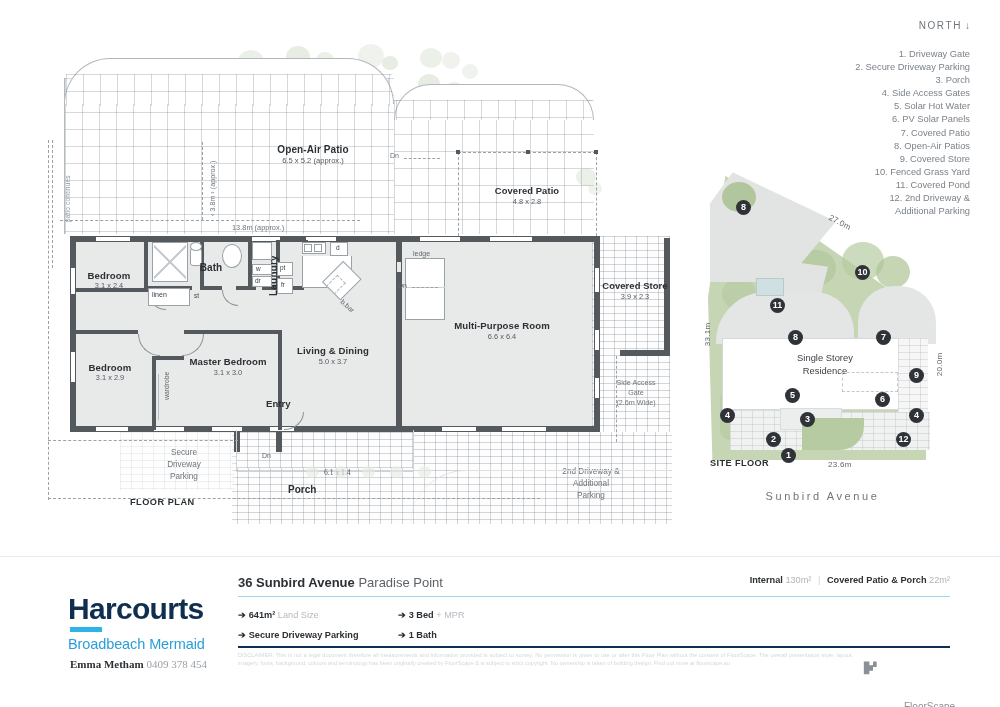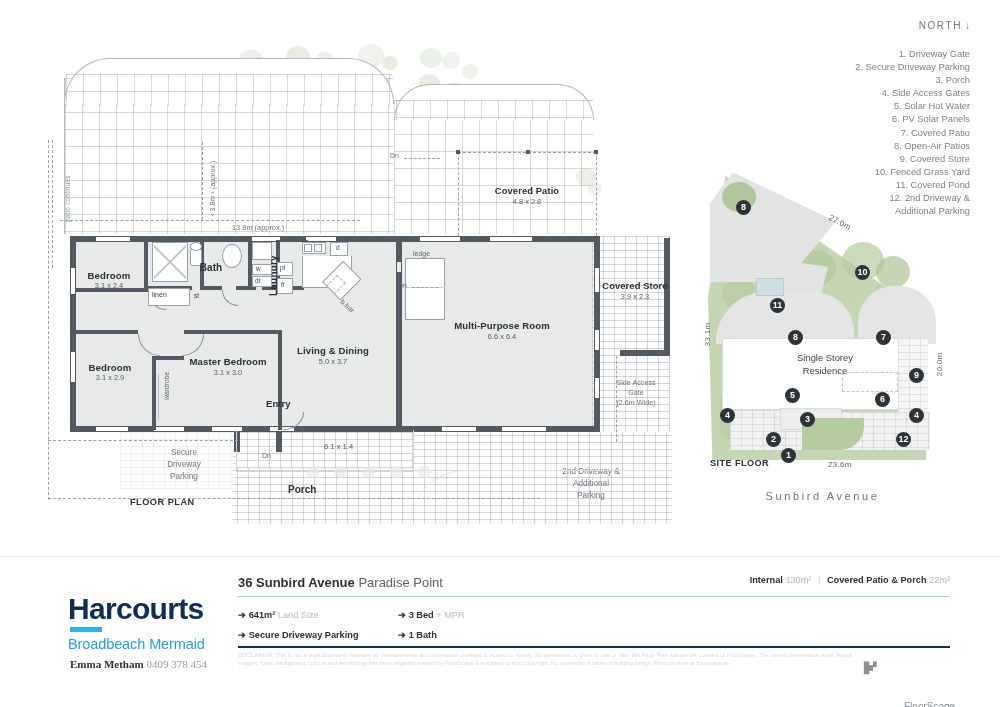--- a/index.html
+++ b/index.html
@@ -179,20 +179,24 @@
     <div class="dash-h" style="left:458px; top:152px; width:138px;"></div>
     <div class="dash-v" style="left:458px; top:152px; height:84px;"></div>
     <div class="dash-v" style="left:596px; top:152px; height:84px;"></div>
     <div class="abs" style="left:456px; top:150px; width:4px; height:4px; background:#54595e;"></div>
     <div class="abs" style="left:526px; top:150px; width:4px; height:4px; background:#54595e;"></div>
     <div class="abs" style="left:594px; top:150px; width:4px; height:4px; background:#54595e;"></div>
 
     <div class="dash-v" style="left:52px; top:140px; height:128px;"></div>
     <div class="vtext" style="left:64px; top:222px; transform:rotate(-90deg); font-size:6.5px; color:#8d9399; letter-spacing:.2px;">patio continues</div>
 
+    <div class="abs ctr" style="left:238px; top:144px; width:150px;">
+      <div class="room-name" style="font-size:10px;">Open-Air Patio</div>
+      <div class="room-dim" style="font-size:7.6px; margin-top:1px;">6.5 x 5.2 (approx.)</div>
+    </div>
 
     <div class="abs ctr" style="left:462px; top:185px; width:130px;">
       <div class="room-name" style="font-size:9.4px;">Covered Patio</div>
       <div class="room-dim" style="font-size:7.4px; margin-top:1px;">4.8 x 2.8</div>
     </div>
 
     <div class="dash-h" style="left:60px; top:220px; width:300px;"></div>
     <div class="abs" style="left:232px; top:223px; font-size:7.4px; color:#6f757a;">13.8m (approx.)</div>
     <div class="dash-v" style="left:202px; top:142px; height:78px;"></div>
     <div class="vtext" style="left:208px; top:216px; transform:rotate(-90deg); font-size:7.2px; color:#6f757a;">‹ 3.8m › (approx.)</div>
@@ -346,21 +350,21 @@
     <div class="dash-v" style="left:616px; top:356px; height:86px;"></div>
     <div class="abs ctr" style="left:596px; top:378px; width:80px; font-size:7.2px; line-height:10px; color:#6f757a; white-space:pre-line;">Side Access
 Gate
 (2.6m Wide)</div>
 
     <div class="paver" style="left:236px; top:432px; width:178px; height:36px;"></div>
     <div class="wall" style="left:234px; top:432px; width:6px; height:20px;"></div>
     <div class="wall" style="left:276px; top:432px; width:6px; height:20px;"></div>
     <div class="abs" style="left:236px; top:430px; width:178px; height:42px; border:1px solid #cfd3d7; border-top:none;"></div>
     <div class="abs" style="left:288px; top:440px; font-size:10px; font-weight:700; color:#2b3034;margin-top:44px;">Porch</div>
-    <div class="abs" style="left:324px; top:442px; font-size:7.6px; color:#55595e;">6.1 x 1.4</div>
+    <div class="abs" style="left:324px; top:468px; font-size:7.6px; color:#55595e;font-family:Liberation Serif, serif;">6.1 x 1.4</div>
     <div class="abs" style="left:262px; top:452px; font-size:7px; color:#61676c;">Dn</div>
 
     <div class="tree s3" style="left:306px; top:466px; width:13px; height:12px;"></div>
     <div class="tree s3" style="left:334px; top:466px; width:13px; height:12px;"></div>
     <div class="tree s3" style="left:362px; top:466px; width:13px; height:12px;"></div>
     <div class="tree s3" style="left:390px; top:466px; width:13px; height:12px;"></div>
     <div class="tree s3" style="left:418px; top:466px; width:13px; height:12px;"></div>
 
     <div class="dash-h" style="left:48px; top:440px; width:190px;"></div>
     <div class="dash-h" style="left:48px; top:498px; width:492px;"></div>

